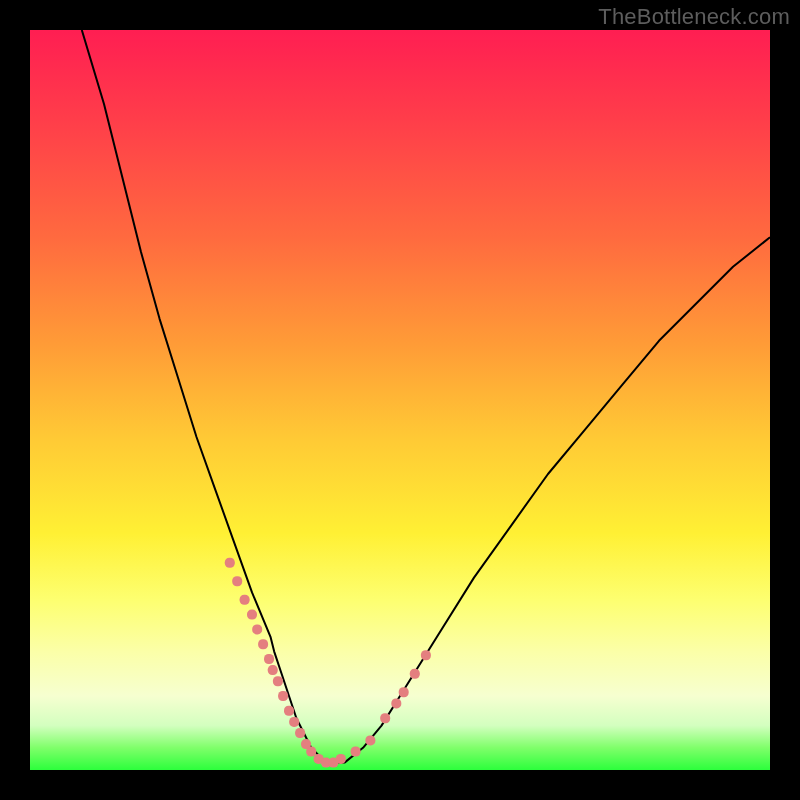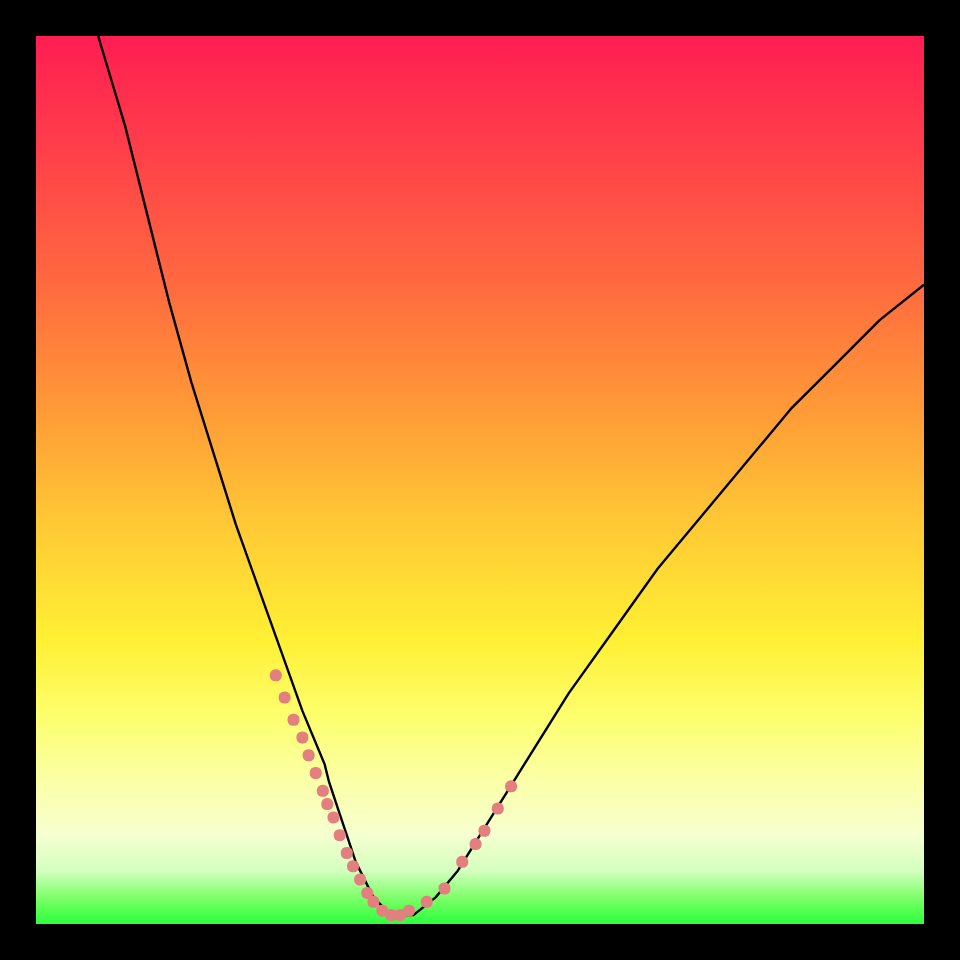--- a/index.html
+++ b/index.html
@@ -100,13 +100,14 @@
           <rect x="320.60" y="716.50" width="10" height="10" rx="4.50" ry="4.50" fill="#e47f7f"></rect>
           <rect x="335.40" y="705.40" width="10" height="10" rx="4.50" ry="4.50" fill="#e47f7f"></rect>
           <rect x="350.20" y="683.20" width="10" height="10" rx="4.50" ry="4.50" fill="#e47f7f"></rect>
           <rect x="361.30" y="668.40" width="10" height="10" rx="4.50" ry="4.50" fill="#e47f7f"></rect>
           <rect x="368.70" y="657.30" width="10" height="10" rx="4.50" ry="4.50" fill="#e47f7f"></rect>
           <rect x="379.80" y="638.80" width="10" height="10" rx="4.50" ry="4.50" fill="#e47f7f"></rect>
           <rect x="390.90" y="620.30" width="10" height="10" rx="4.50" ry="4.50" fill="#e47f7f"></rect>
         </g>
     </svg>
   </div>
+  <div class="watermark">TheBottleneck.com</div>
 </div>
 
 </body></html>

